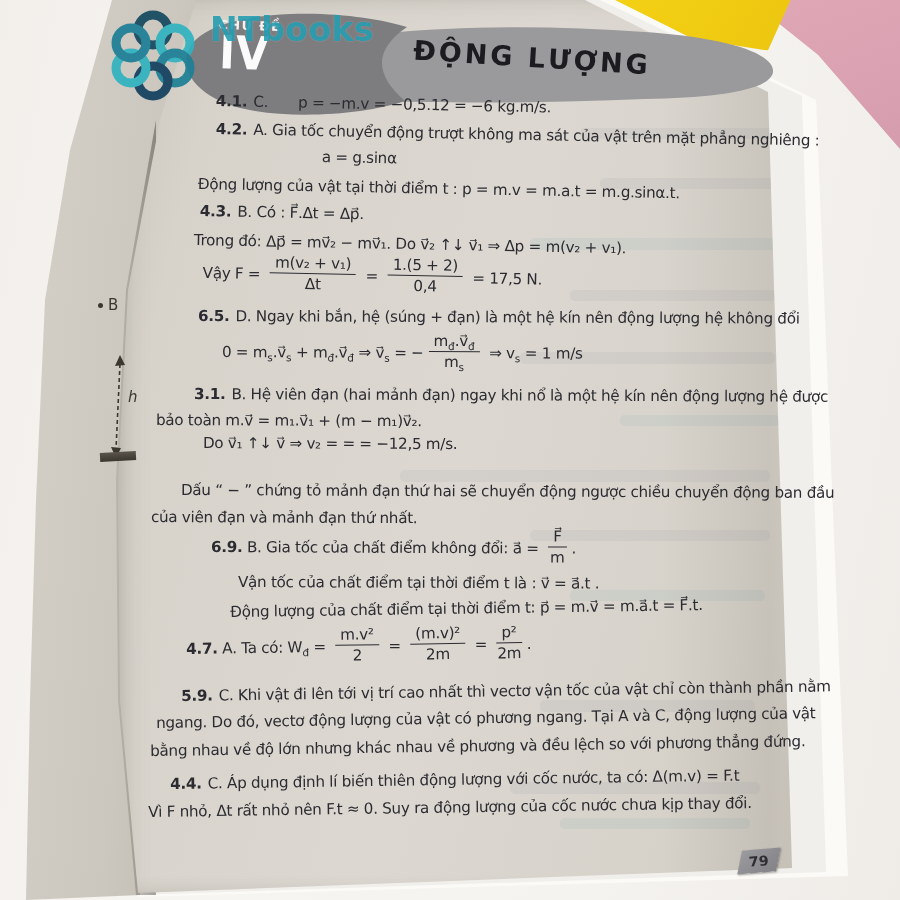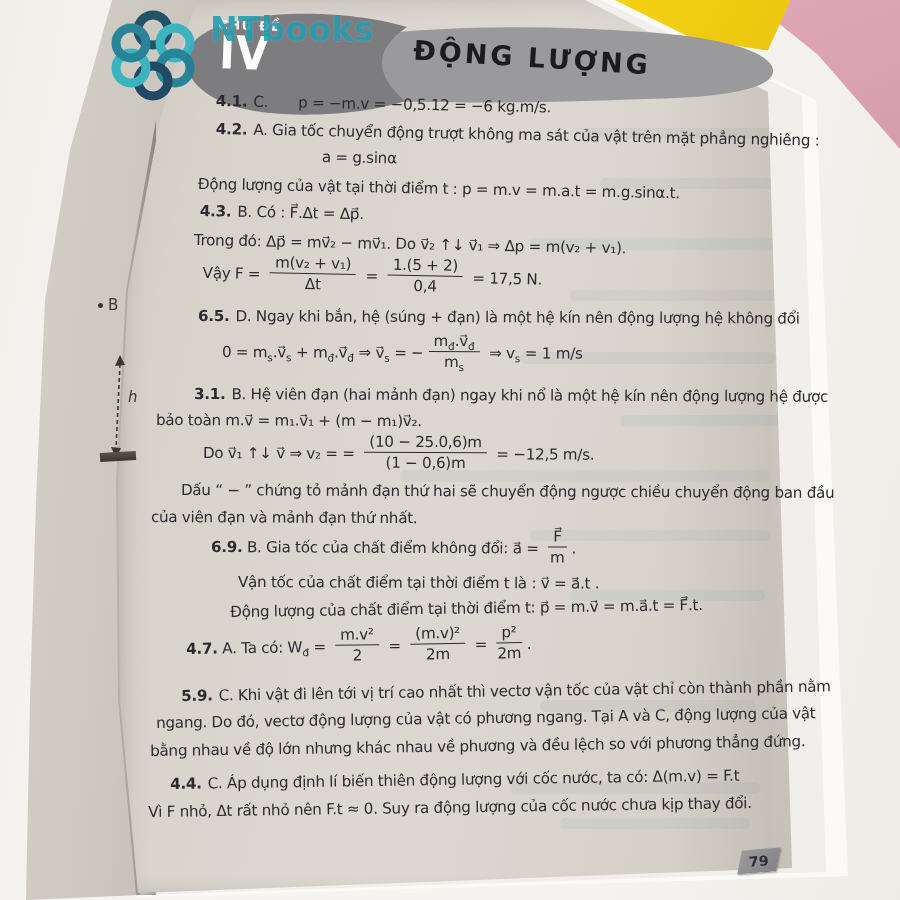--- a/index.html
+++ b/index.html
@@ -169,21 +169,21 @@
 
     <div class="ln r2" style="left:198px;top:307px;">
       <b>6.5.</b><span class="rest">D. Ngay khi bắn, hệ (súng + đạn) là một hệ kín nên động lượng hệ không đổi</span>
     </div>
     <div class="ln r2" style="left:222px;top:333px;"><span>0 = m</span><sub>s</sub><span>.v⃗</span><sub>s</sub><span> + m</span><sub>đ</sub><span>.v⃗</span><sub>đ</sub><span> ⇒ v⃗</span><sub>s</sub><span> = −</span><span class="frac"><span class="num"><span>m</span><sub>đ</sub><span>.v⃗</span><sub>đ</sub></span><span class="den"><span>m</span><sub>s</sub></span></span><span> ⇒ v</span><sub>s</sub><span> = 1 m/s</span></div>
 
     <div class="ln r2" style="left:194px;top:385px;">
       <b>3.1.</b><span class="rest">B. Hệ viên đạn (hai mảnh đạn) ngay khi nổ là một hệ kín nên động lượng hệ được</span>
     </div>
     <div class="ln r2" style="left:156px;top:411px;">bảo toàn m.v⃗ = m₁.v⃗₁ + (m − m₁)v⃗₂.</div>
-    <div class="ln r2" style="left:203px;top:434px;"><span>Do  v⃗₁ ↑↓ v⃗ ⇒ v₂ = </span><span> = </span><span class="frac"><span class="num">(10 − 25.0,6)m</span><span class="den">(1 − 0,6)m</span></span><span> = −12,5 m/s.</span></div>
+    <div class="ln r2" style="left:203px;top:434px;"><span>Do  v⃗₁ ↑↓ v⃗ ⇒ v₂ = </span><span> = </span><span> = −12,5 m/s.</span></div>
     <div class="ln r2" style="left:181px;top:481px;">Dấu “ − ” chứng tỏ mảnh đạn thứ hai sẽ chuyển động ngược chiều chuyển động ban đầu</div>
     <div class="ln r2" style="left:151px;top:508px;">của viên đạn và mảnh đạn thứ nhất.</div>
 
     <div class="ln r2" style="left:211px;top:528px;"><b>6.9.</b><span> B. Gia tốc của chất điểm không đổi: a⃗ = </span><span class="frac"><span class="num">F⃗</span><span class="den">m</span></span><span>.</span></div>
     <div class="ln r2" style="left:238px;top:573px;">Vận tốc của chất điểm tại thời điểm t là : v⃗ = a⃗.t .</div>
     <div class="ln r3" style="left:230px;top:603px;">Động lượng của chất điểm tại thời điểm t: p⃗ = m.v⃗ = m.a⃗.t = F⃗.t.</div>
 
     <div class="ln r3" style="left:186px;top:630px;"><b>4.7.</b><span> A. Ta có: W</span><sub>đ</sub><span> = </span><span class="frac"><span class="num">m.v²</span><span class="den">2</span></span><span> = </span><span class="frac"><span class="num">(m.v)²</span><span class="den">2m</span></span><span> = </span><span class="frac"><span class="num">p²</span><span class="den">2m</span></span><span>.</span></div>
 
     <div class="ln r3" style="left:181px;top:687px;">

